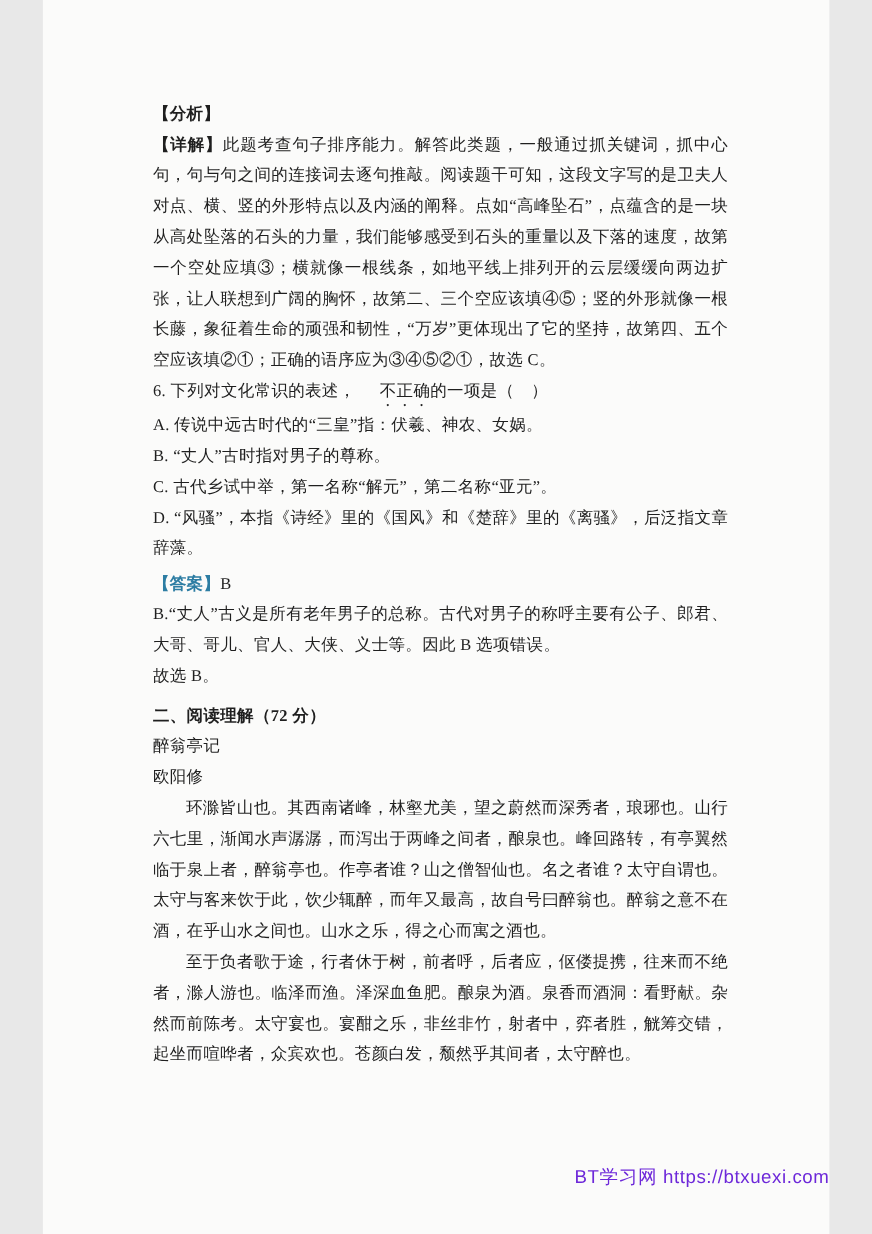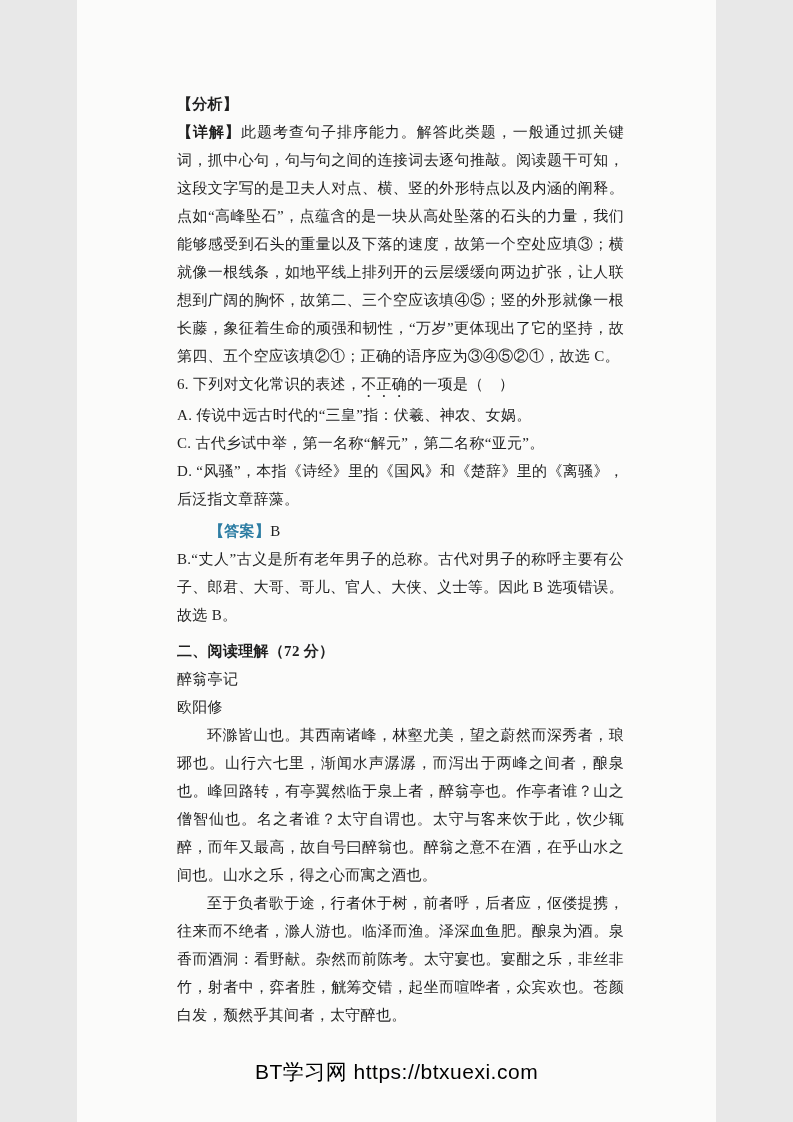--- a/index.html
+++ b/index.html
@@ -1,54 +1,55 @@
 <!DOCTYPE html>
 <html lang="zh"><head>
 <meta charset="utf-8">
 <style>
   html,body{margin:0;padding:0;background:#e8e8e8;}
   .page{
     position:relative;
-    width:639px;height:1122px;
+    width:715px;height:1122px;
     margin:0 auto;
     background:#fbfbfa;
     box-sizing:border-box;
     padding:90px 92px 0 100px;
     font-family:"Liberation Serif","DejaVu Serif",serif;
     color:#1f1f1f;
     overflow:hidden;
   }
   .page p{
     margin:0;
     font-size:15px;
     line-height:28px;
     text-align:justify;
     letter-spacing:0.3px;
   }
   .b{font-weight:bold;}
-  .accent{color:#2d7da3;font-weight:bold;margin-left:32px;}
+  .accent{color:#2d7da3;font-weight:bold;}
   .center{text-align:left;}
   .indent{text-indent:2em;}
   .gap-sm{margin-top:4px !important;}
   .gap-md{margin-top:8px !important;}
   .emph{
     -webkit-text-emphasis:dot #1f1f1f;
     -webkit-text-emphasis-position:under;
     text-emphasis:dot #1f1f1f;
     text-emphasis-position:under left;
+    margin-left:22px;
   }
   .essay-title{font-size:15.5px;}
   .footer{
     position:absolute;
     left:0;right:0;
     top:1058px;
-    text-align:center;
+    text-align:right;
     font-family:"Liberation Sans","DejaVu Sans",sans-serif;
-    font-size:21px;
-    color:#000000;
+    font-size:17px;
+    color:#6d28d9;
     letter-spacing:0.5px;
   }
 </style>
 </head>
 <body>
 
 <div class="page">
 
   <section>
     <p>
@@ -58,20 +59,23 @@
       <span class="b">【详解】</span><span>此题考查句子排序能力。解答此类题，一般通过抓关键词，抓中心句，句与句之间的连接词去逐句推敲。阅读题干可知，这段文字写的是卫夫人对点、横、竖的外形特点以及内涵的阐释。点如“高峰坠石”，点蕴含的是一块从高处坠落的石头的力量，我们能够感受到石头的重量以及下落的速度，故第一个空处应填③；横就像一根线条，如地平线上排列开的云层缓缓向两边扩张，让人联想到广阔的胸怀，故第二、三个空应该填④⑤；竖的外形就像一根长藤，象征着生命的顽强和韧性，“万岁”更体现出了它的坚持，故第四、五个空应该填②①；正确的语序应为③④⑤②①，故选 C。</span>
     </p>
   </section>
 
   <section>
     <p>
       <span>6. </span><span>下列对文化常识的表述，</span><span class="emph">不正确</span><span>的一项是（　）</span>
     </p>
     <p>
       <span>A. </span><span>传说中远古时代的“三皇”指：伏羲、神农、女娲。</span>
+    </p>
+    <p>
+      <span>B. </span><span>“丈人”古时指对男子的尊称。</span>
     </p>
     <p>
       <span>C. </span><span>古代乡试中举，第一名称“解元”，第二名称“亚元”。</span>
     </p>
     <p>
       <span>D. </span><span>“风骚”，本指《诗经》里的《国风》和《楚辞》里的《离骚》，后泛指文章辞藻。</span>
     </p>
     <p class="gap-sm">
       <span class="accent">【答案】</span><span>B</span>
     </p>

